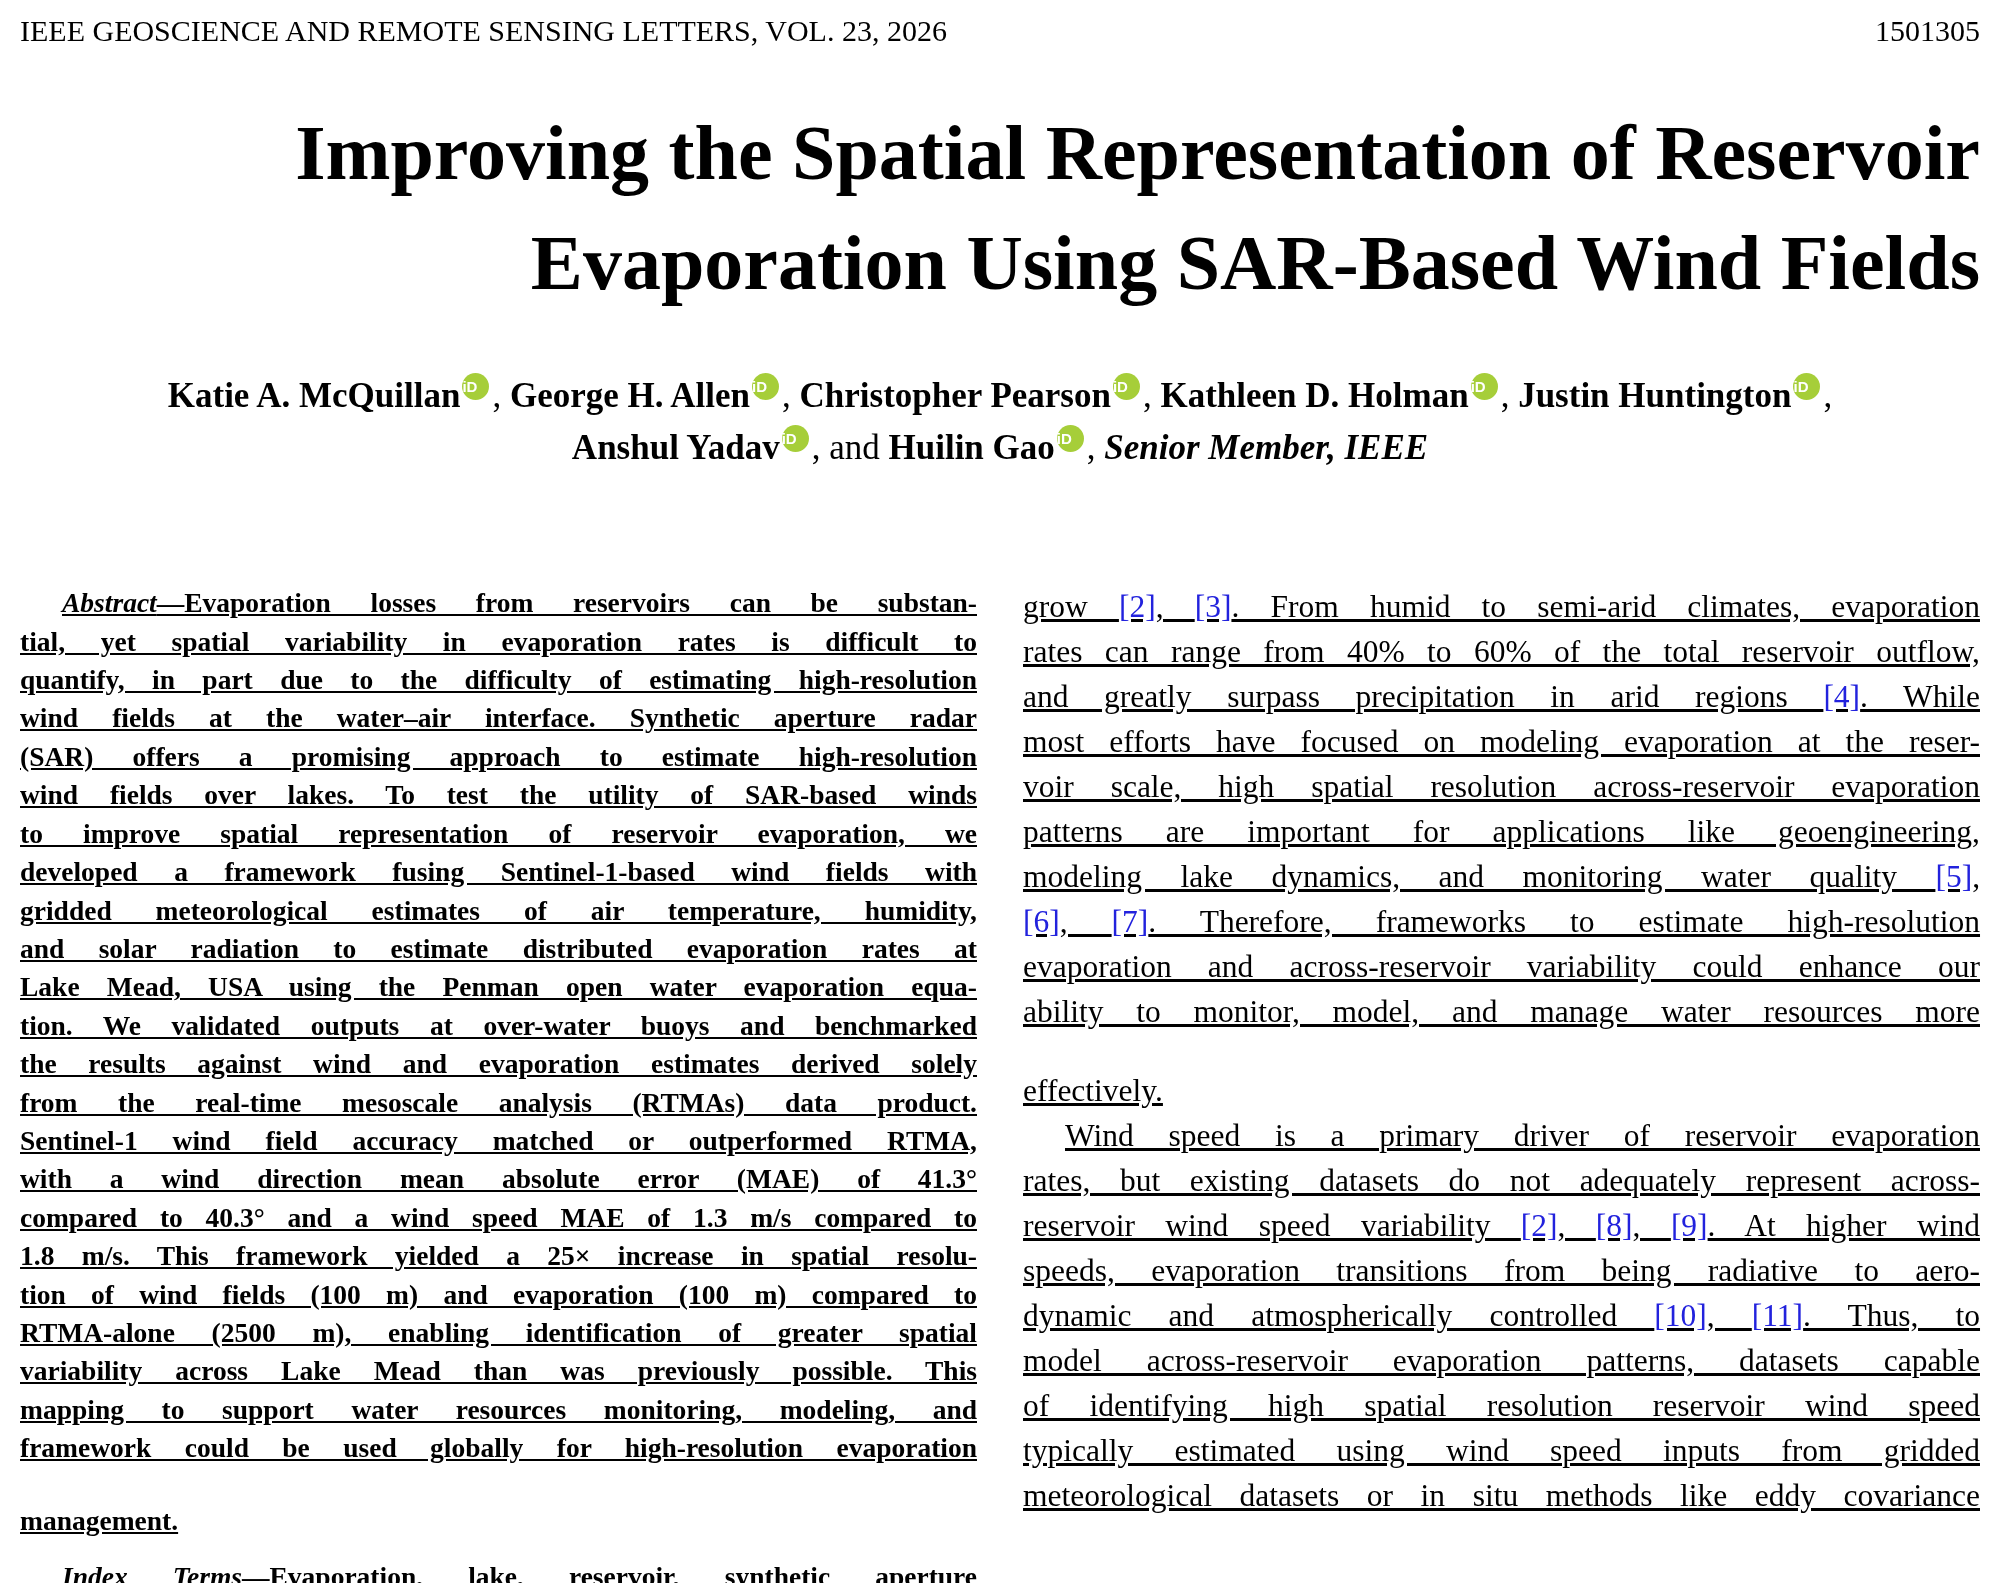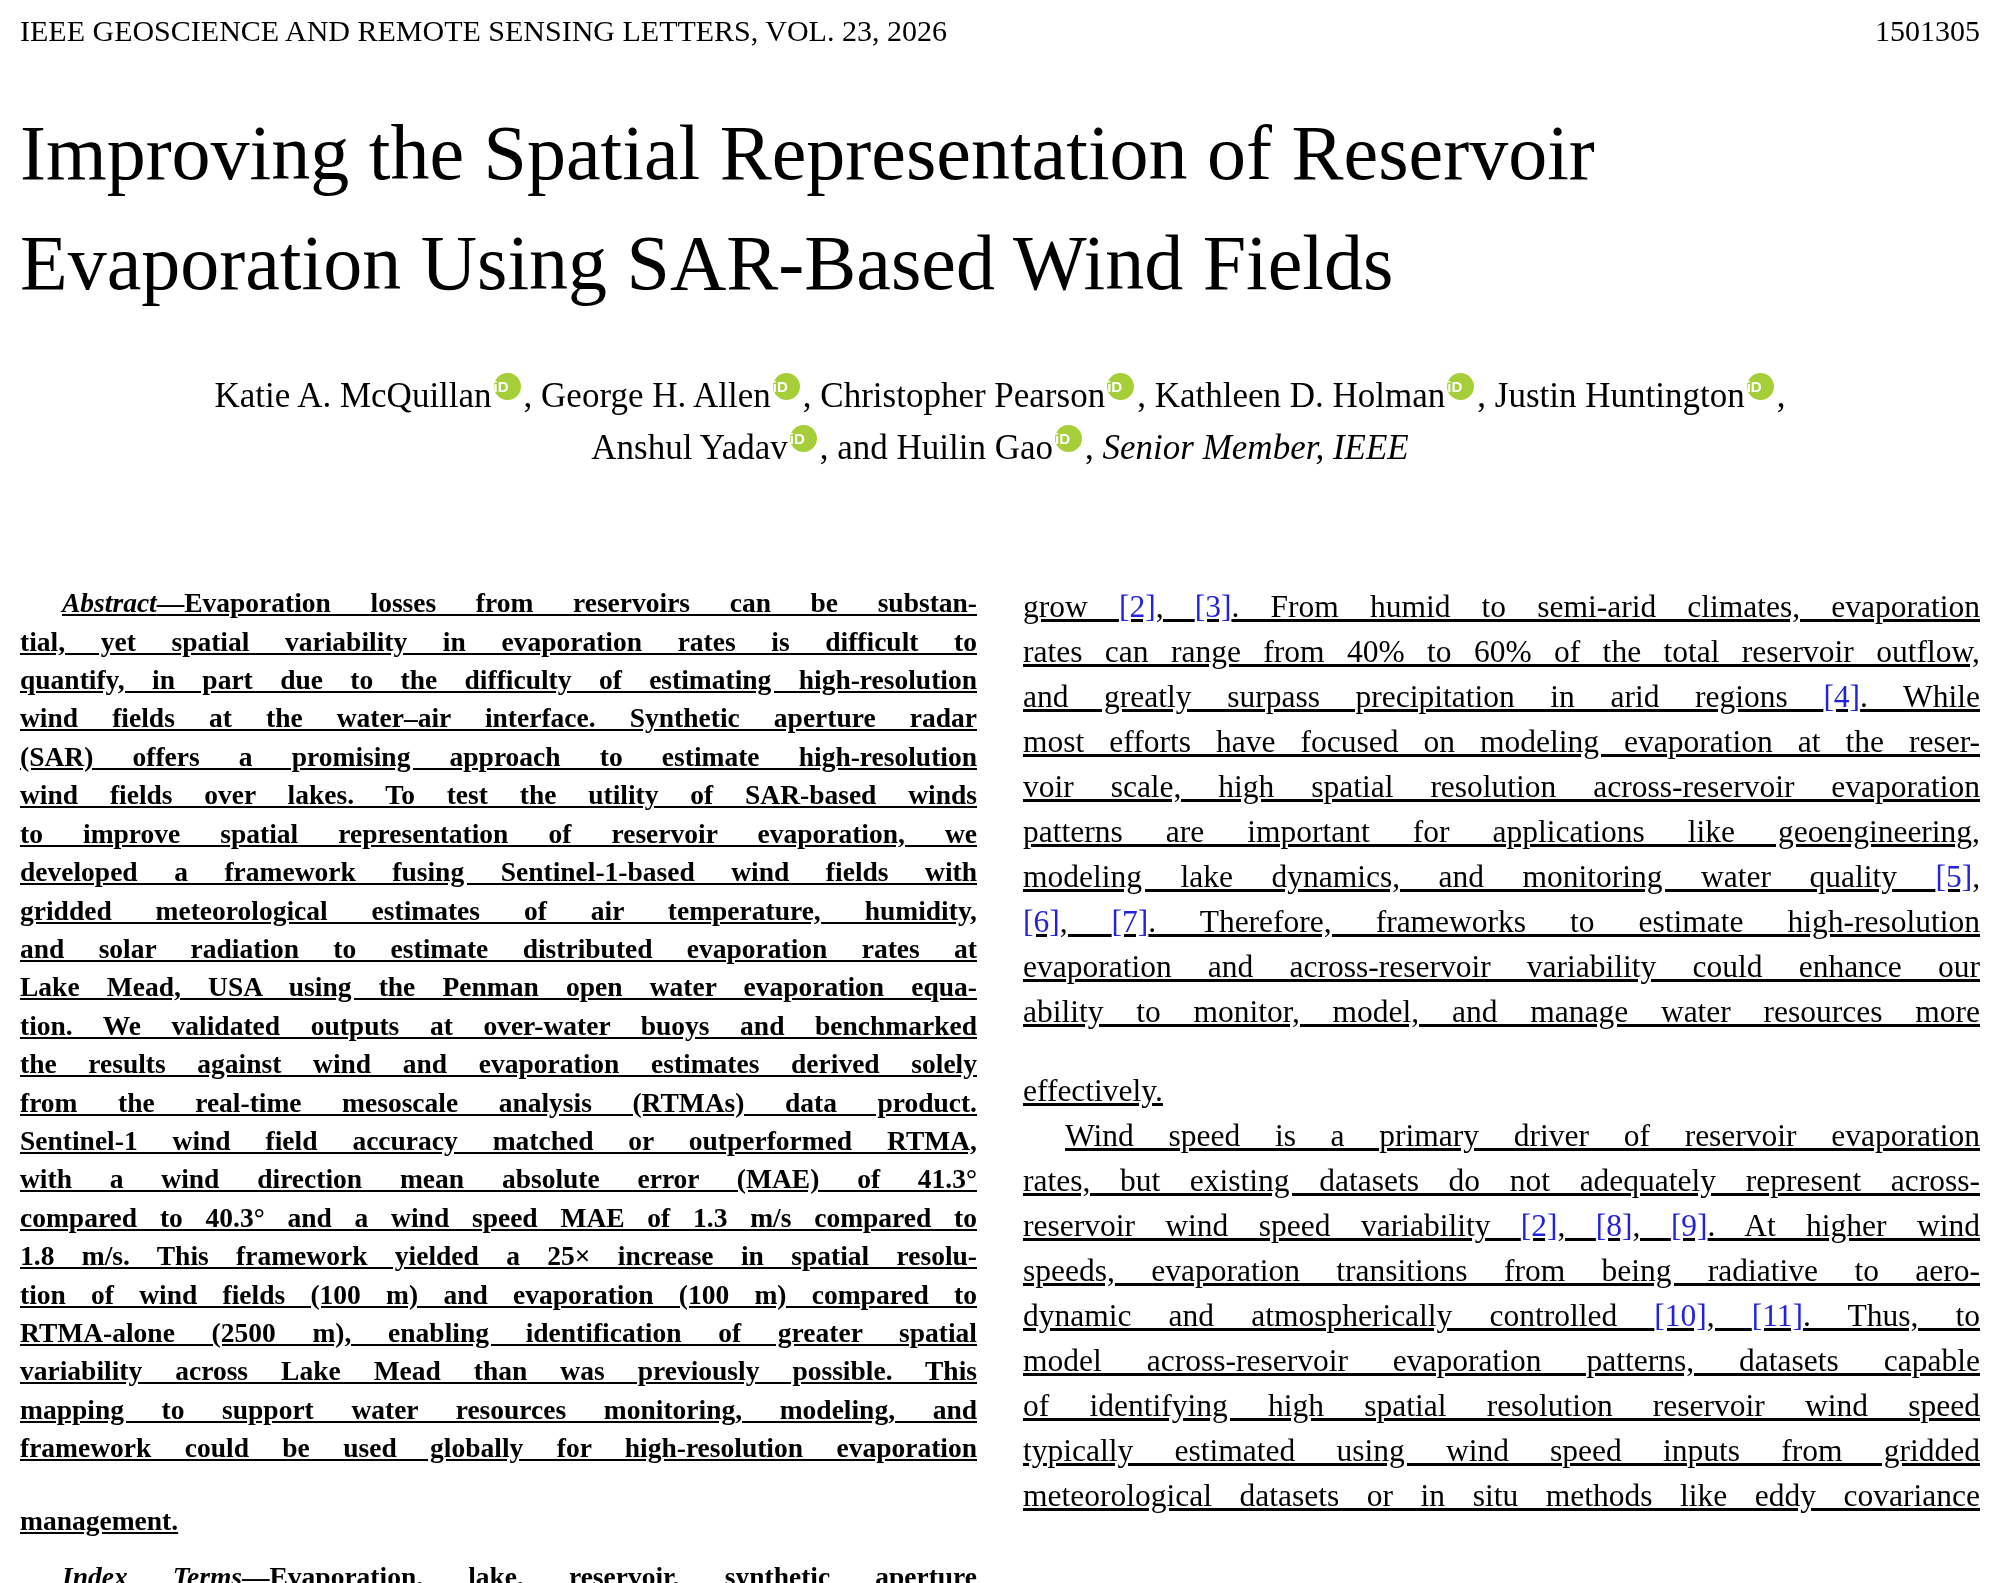--- a/index.html
+++ b/index.html
@@ -18,29 +18,29 @@
   .page{width:2000px;height:1583px;padding:14px 20px 0 20px;position:relative;border-radius:31px;}
 
   
   .running-head{
     display:flex;justify-content:space-between;align-items:baseline;
     font-size:30px;line-height:34px;
   }
 
   
   .paper-title{
-    text-align:left;font-size:78px;line-height:110px;
-    margin-top:50px;font-weight:normal;
+    text-align:right;font-size:78px;line-height:110px;
+    margin-top:50px;font-weight:bold;
   }
 
   
   .byline{
     text-align:center;font-size:35px;line-height:52px;margin-top:44px;
   }
-  .byline .author{white-space:pre;}
+  .byline .author{white-space:pre;font-weight:bold;}
   .byline .italic{font-style:italic;}
   .byline .suffix{white-space:pre;}
   .orcid{
     display:inline-block;width:27px;height:27px;border-radius:50%;
     background:var(--orcid-green);color:#fff;
     font-family:"Liberation Sans",sans-serif;
     font-size:15px;font-weight:bold;line-height:27px;text-align:left;
     vertical-align:15px;margin:0 3px 0 2px;cursor:pointer;
   }
 

